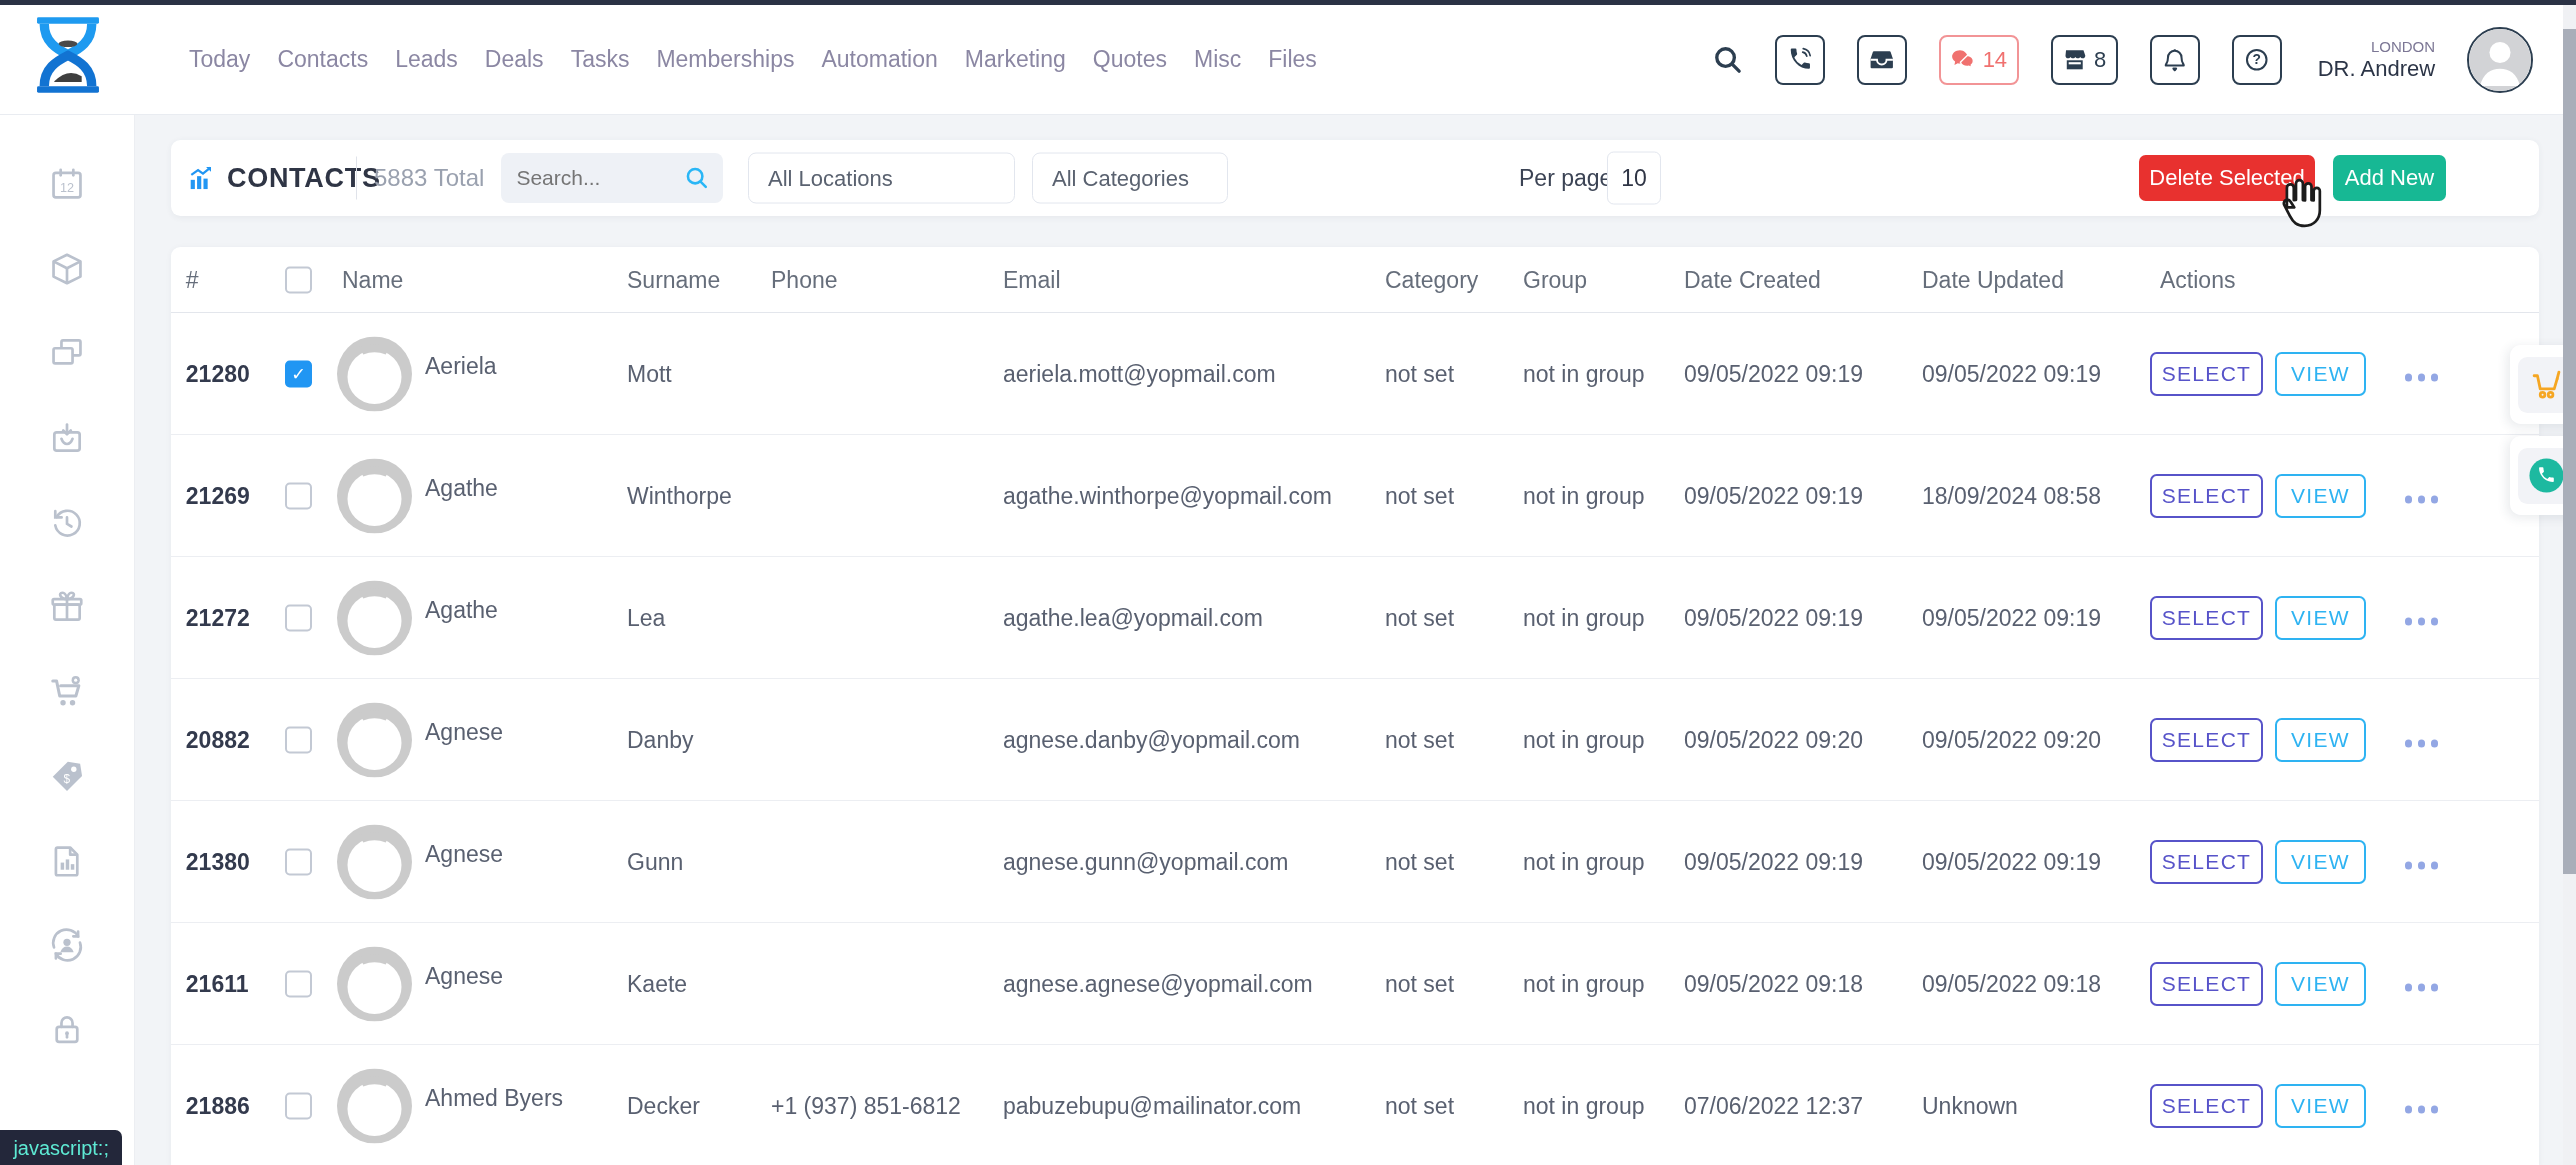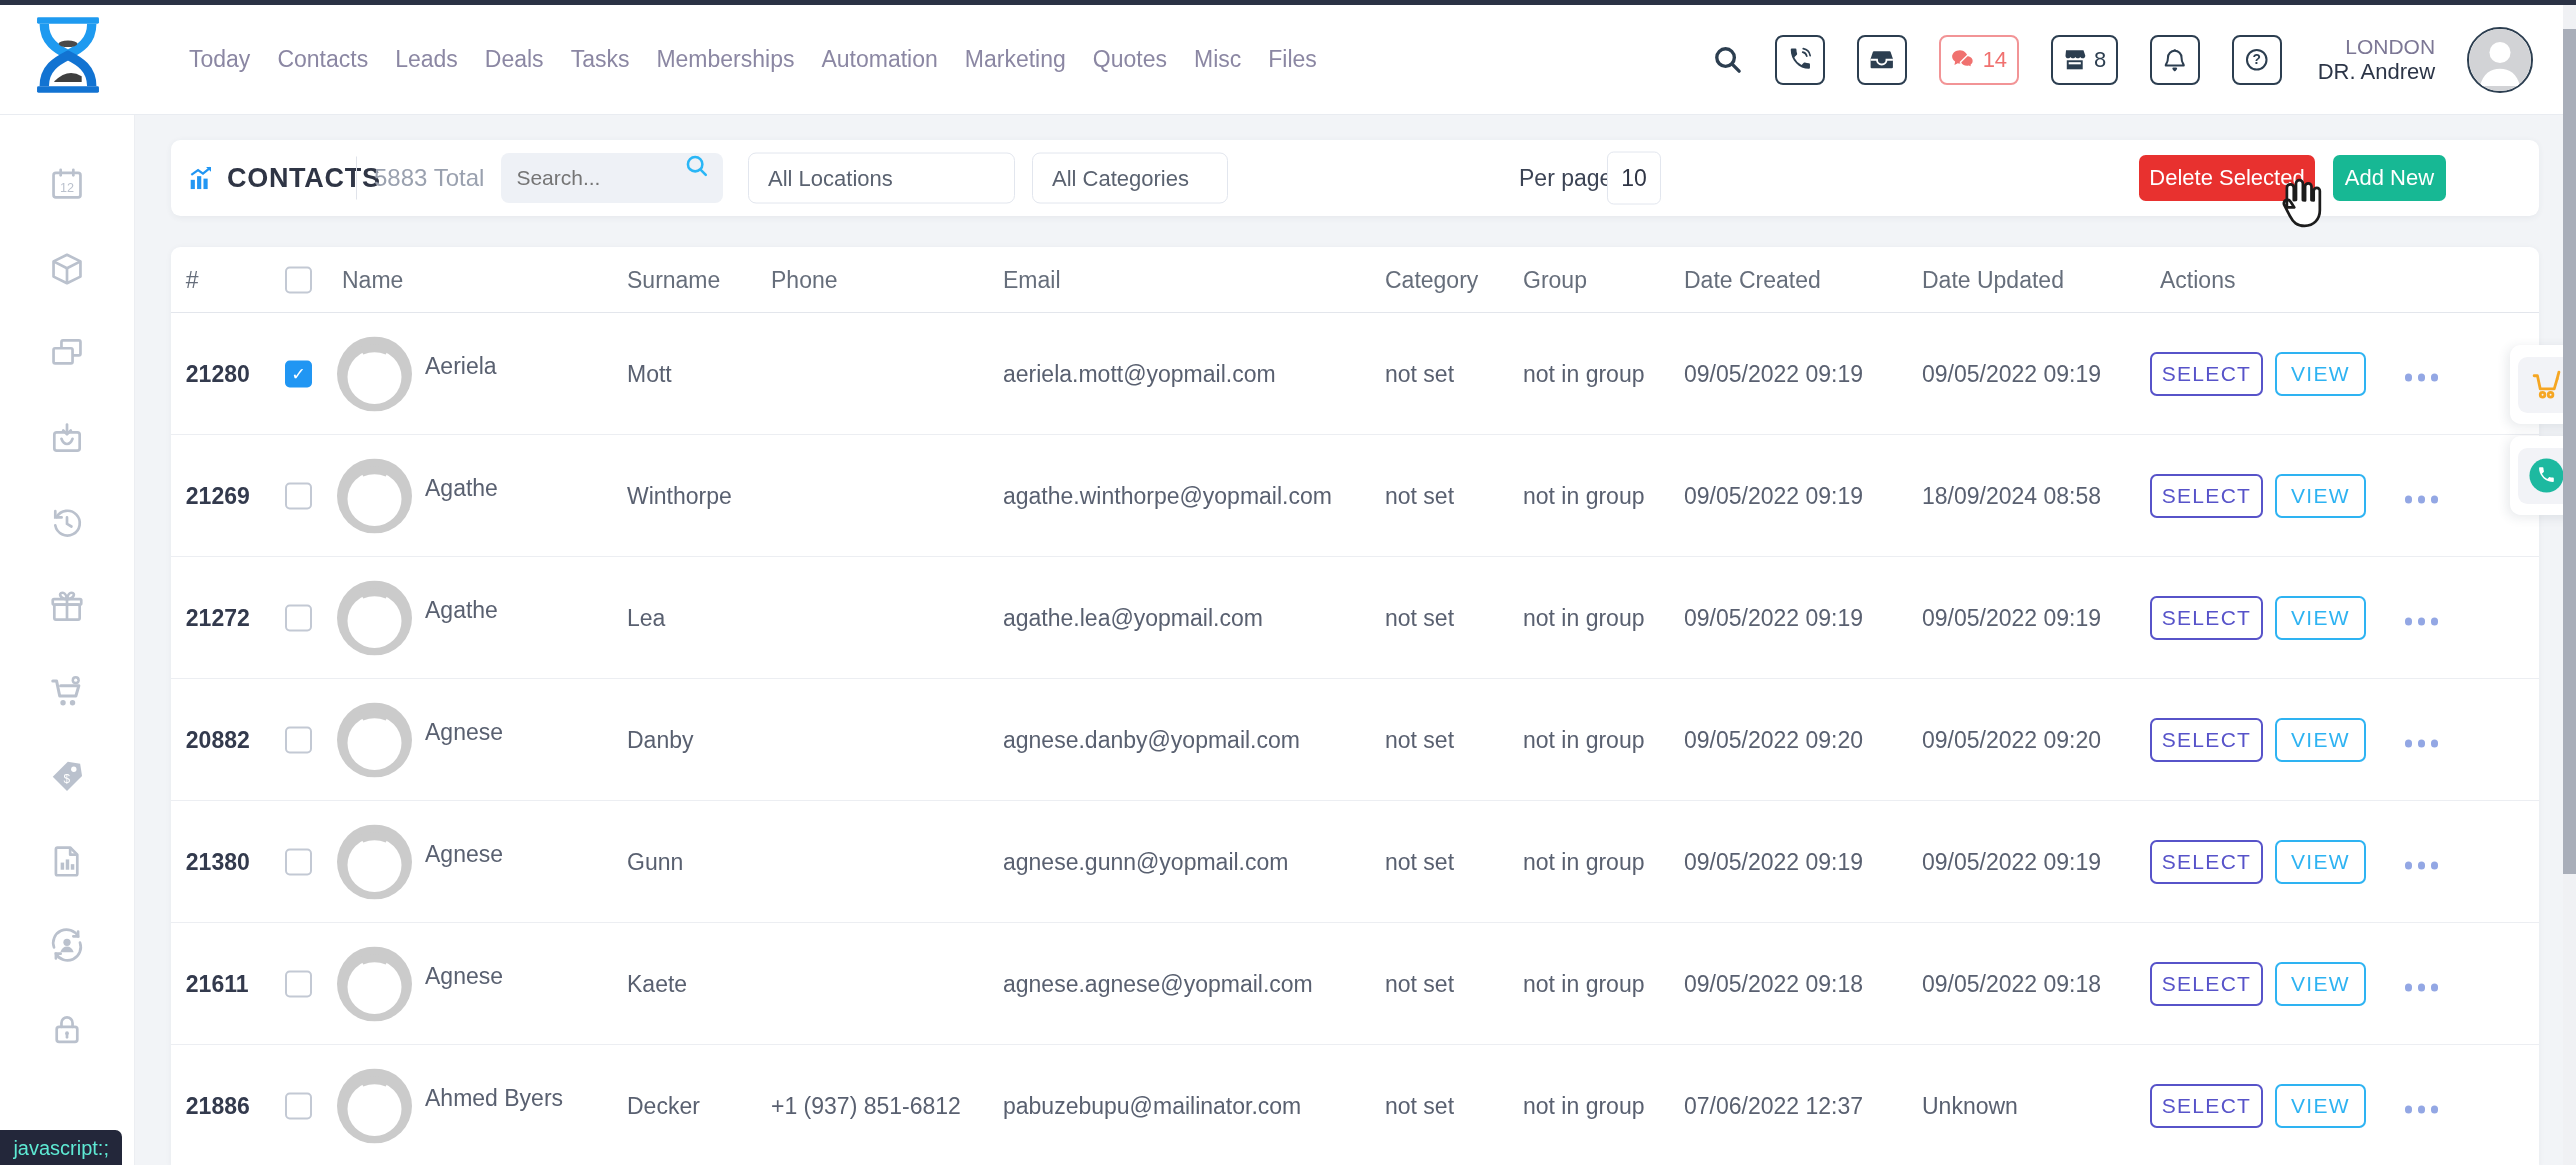--- a/index.html
+++ b/index.html
@@ -14,21 +14,21 @@
   .nav a{font-size:23px;color:#8b87a3;text-decoration:none;cursor:pointer;white-space:nowrap;}
   .tb-right{position:absolute;right:29.5px;top:0;height:100%;display:flex;align-items:center;gap:32px;}
   .tb-search{color:#2c3e50;width:31px;height:31px;cursor:pointer;}
   .iconbox{height:50px;min-width:50px;border:2px solid #2c3e50;border-radius:8px;background:#fff;
     display:flex;align-items:center;justify-content:center;gap:6.7px;padding:0 9.4px;
     box-sizing:border-box;color:#2c3e50;cursor:pointer;}
   .iconbox svg{width:25.5px;height:25.5px;flex:0 0 auto;}
   .iconbox .cnt{font-size:22px;}
   .iconbox.chat{border-color:#f29496;color:#f0716f;}
   .user-text{text-align:right;line-height:1.2;margin-left:4px;}
-  .user-loc{font-size:21px;color:#7c7795;}
+  .user-loc{font-size:15px;color:#7c7795;}
   .user-name{font-size:22px;color:#2c3547;}
   .user-avatar{width:62px;height:62px;border-radius:50%;border:2.7px solid #2c3e50;overflow:hidden;
     cursor:pointer;flex:0 0 auto;}
   
   .sidebar{position:absolute;left:0;top:114px;bottom:0;width:134px;background:#fff;
     border-right:0.7px solid #eceef2;z-index:10;}
   .side-item{position:absolute;left:50%;transform:translate(-50%,-50%);width:38px;height:38px;
     color:#bac1cd;cursor:pointer;}
   .side-item svg{width:38px;height:38px;}
   .side-item:nth-of-type(1){top:70px;}  .side-item:nth-of-type(2){top:155px;}
@@ -39,21 +39,21 @@
   .side-item:nth-of-type(11){top:916px;}
   
   .toolbar{position:absolute;left:171px;top:140px;width:2368px;height:76px;background:#fff;
     border-radius:9.4px;box-shadow:0 1.3px 6.7px rgba(44,62,80,.06);z-index:5;}
   .toolbar>*{position:absolute;top:50%;transform:translateY(-50%);}
   .tb-chart{left:16px;width:29.5px;height:29.5px;}
   .tb-title{left:56px;font-size:27px;font-weight:700;color:#2f3545;letter-spacing:0.7px;}
   .tb-div{left:185px;width:1.3px;height:43px;background:#e0e3ea;}
   .tb-total{left:203px;font-size:24px;color:#9aa1af;}
   .search-pill{left:330px;width:222px;height:50px;background:#eef1f6;border-radius:8px;
-    display:flex;padding:0 13.4px;box-sizing:border-box;}
+    display:flex;align-items:center;padding:0 13.4px;box-sizing:border-box;}
   .search-pill input{border:0;background:transparent;font-size:21px;color:#5a6270;outline:none;
     width:100%;font-family:inherit;}
   .search-pill svg{width:25.5px;height:25.5px;color:#29b6f6;flex:0 0 auto;cursor:pointer;}
   .fbox{height:51px;border:1.3px solid #e2e6ee;border-radius:8px;background:#fff;font-size:22px;
     color:#5a6270;display:flex;align-items:center;padding:0 19px;box-sizing:border-box;
     cursor:pointer;white-space:nowrap;}
   .f-loc{left:577px;width:267px;}
   .f-cat{left:861px;width:196px;}
   .f-sort{left:1086px;width:236px;}
   .pp-label{left:1348px;font-size:23px;color:#3b4354;}

